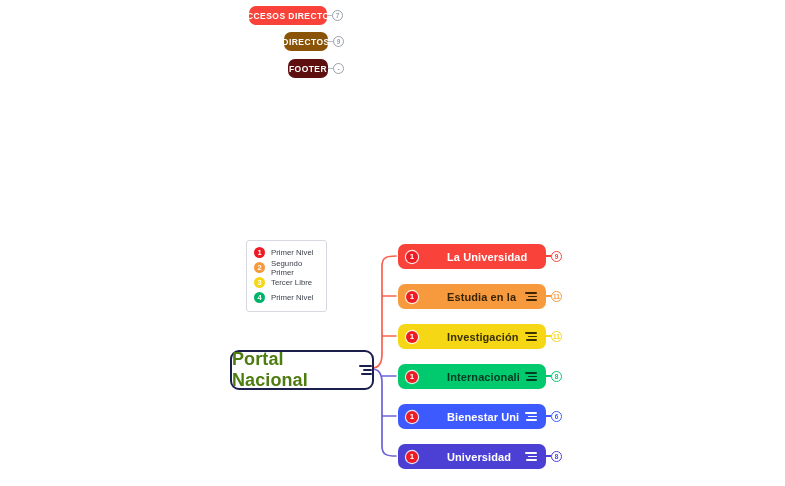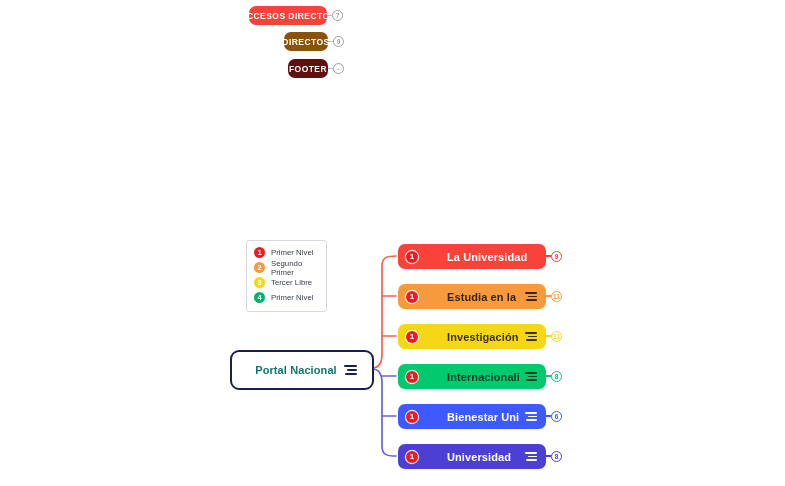--- a/index.html
+++ b/index.html
@@ -122,25 +122,24 @@
     height: 36px;
     border: 2.2px solid #1b1f4b;
     border-radius: 9px;
     background: #ffffff;
     display: flex;
     align-items: center;
     justify-content: center;
     z-index: 7;
   }
   #central-node .central-label {
-    font-size: 11px;
-    font-weight: 700;
-    color: #0f766e;
+    font-size: 18px;
+    font-weight: 700;
+    color: #4d7c0f;
     letter-spacing: .1px;
-    padding-left: 8px;
   }
   #central-node .notes-icon {
     color: #1b1f4b;
     width: 13px;
     height: 10px;
     margin-left: 7px;
   }
 
   
   #legend {

